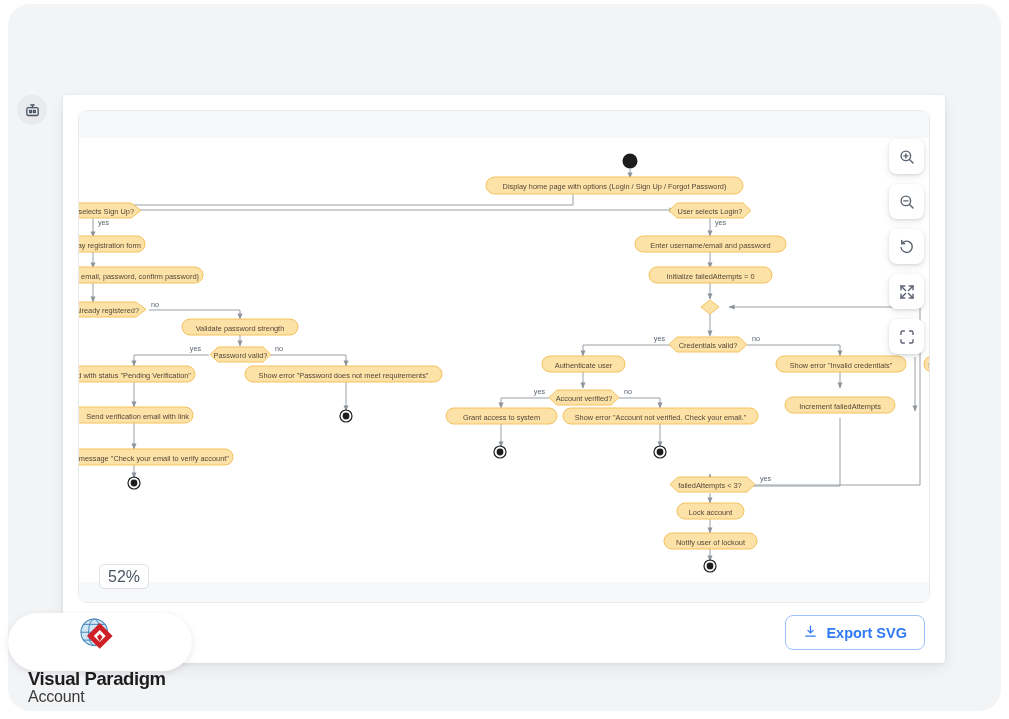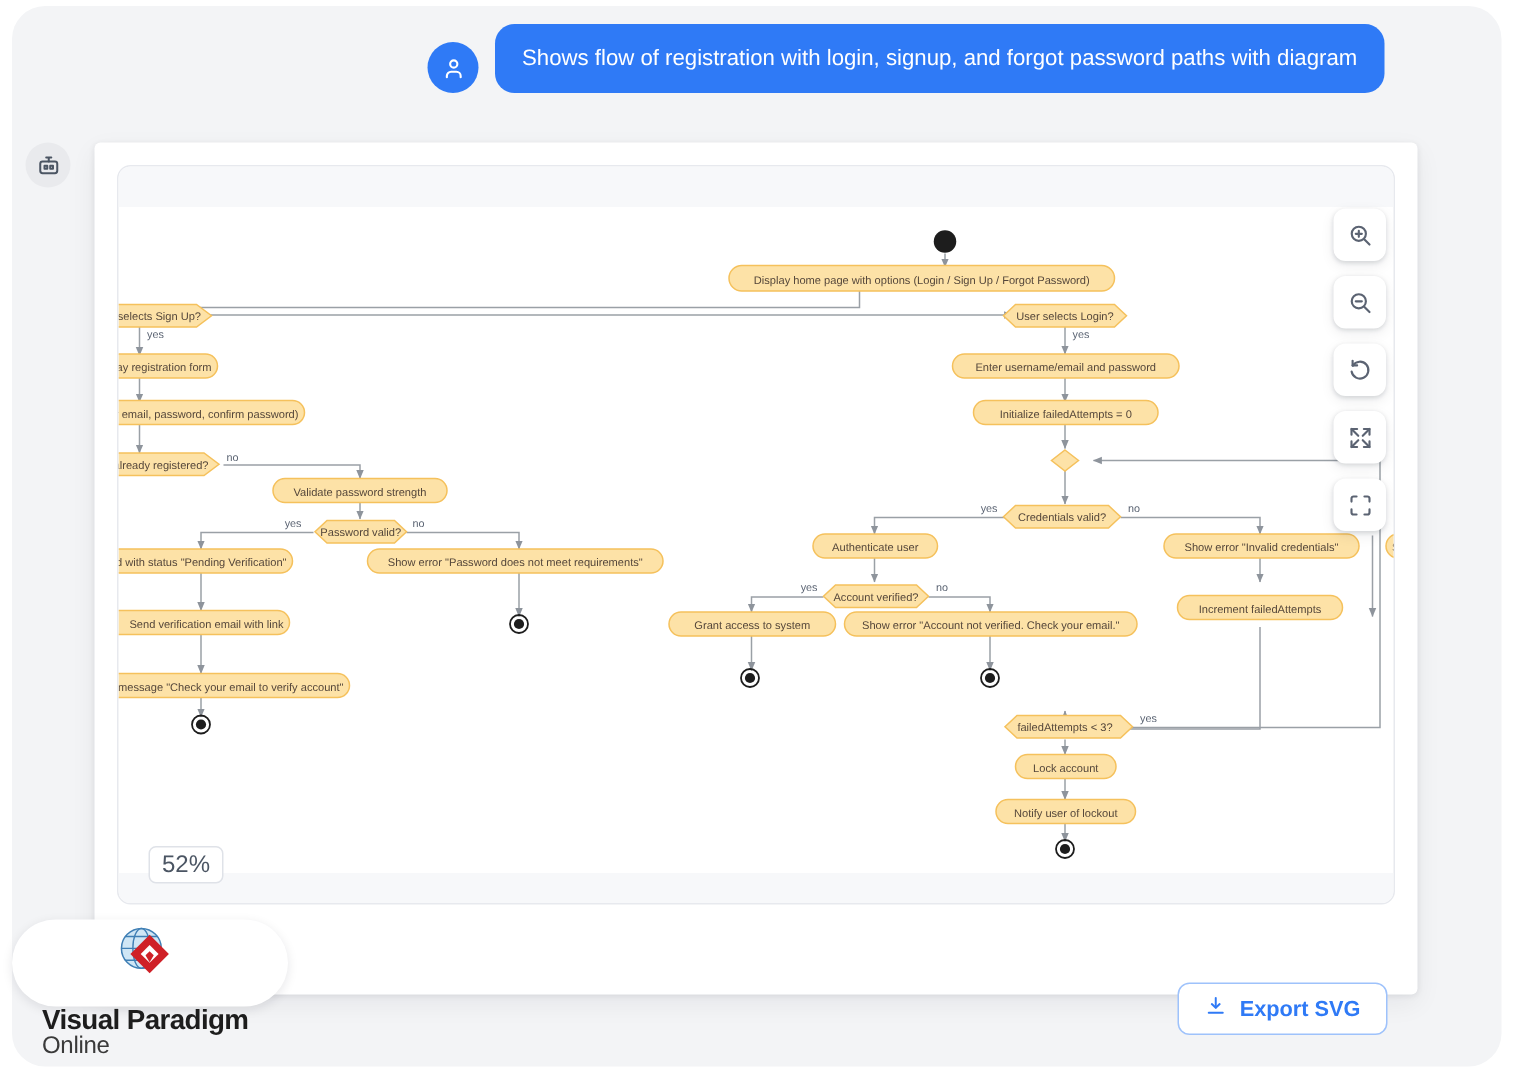--- a/index.html
+++ b/index.html
@@ -120,21 +120,20 @@
     position: absolute; right: 20px; top: 10px;
     height: 35px;
     border: 1px solid #9ec2fb;
     border-radius: 8px;
     background: #ffffff;
     color: #2f7af6;
     font-size: 14.5px; font-weight: bold;
     display: flex; align-items: center; gap: 8px;
     padding: 0 17px;
     cursor: pointer;
-    margin-top: 40px;
   }
 
   
   #vp-logo {
     position: absolute; left: 8px; top: 613px;
     height: 58px;
     background: #ffffff;
     border-radius: 29px;
     display: flex; align-items: center; gap: 9px;
     padding: 0 26px 0 20px;
@@ -160,29 +159,20 @@
     font-size: 7.2px;
     fill: #5a6372;
   }
 </style>
 </head>
 <body>
 
 <div id="app">
   <div id="chat-panel"></div>
 
-  <div id="user-msg-row">
-    <div id="user-avatar">
-      <svg width="17" height="17" viewBox="0 0 24 24" fill="none" stroke="#ffffff" stroke-width="2" stroke-linecap="round" stroke-linejoin="round">
-        <circle cx="12" cy="8" r="3.4"></circle>
-        <path d="M5.5 20.5v-1.2a4 4 0 0 1 4-4h5a4 4 0 0 1 4 4v1.2"></path>
-      </svg>
-    </div>
-    <div id="user-bubble">Shows flow of registration with login, signup, and forgot password paths with diagram</div>
-  </div>
 
   <div id="bot-avatar">
     <svg width="17" height="17" viewBox="0 0 24 24" fill="none" stroke="#4b5563" stroke-width="1.9" stroke-linecap="round" stroke-linejoin="round">
       <rect x="4" y="8" width="16" height="11" rx="2.2"></rect>
       <path d="M12 8V4.6"></path>
         <path d="M9.6 4.2h4.8"></path>
       <rect x="8" y="12" width="2.6" height="2.8"></rect>
       <rect x="13.4" y="12" width="2.6" height="2.8"></rect>
     </svg>
   </div>
@@ -470,16 +460,16 @@
         <circle cx="21" cy="21" r="14.5" fill="#cfe6f5" stroke="#3f7fb5" stroke-width="1.1"></circle>
         <ellipse cx="21" cy="21" rx="6.2" ry="14.5" fill="none" stroke="#3f7fb5" stroke-width="1"></ellipse>
         <path d="M6.5 21h29M9 12.4h24M9 29.6h24" stroke="#3f7fb5" stroke-width="1" fill="none"></path>
         <path d="M27 11 L41 25 L27 39 L13 25 Z" fill="#cf2027"></path>
         <path d="M27 18.5 L33.5 25 L27 31.5 L20.5 25 Z" fill="#ffffff"></path>
         <path d="M27 23 L30 26 L27 31 L24 26 Z" fill="#cf2027"></path>
       </svg>
     </span>
     <span id="vp-logo-text">
       <div id="vp-name">Visual Paradigm</div>
-      <div id="vp-sub">Online</div>
+      <div id="vp-sub">Account</div>
     </span>
   </div>
 </div>
 
 </body></html>

